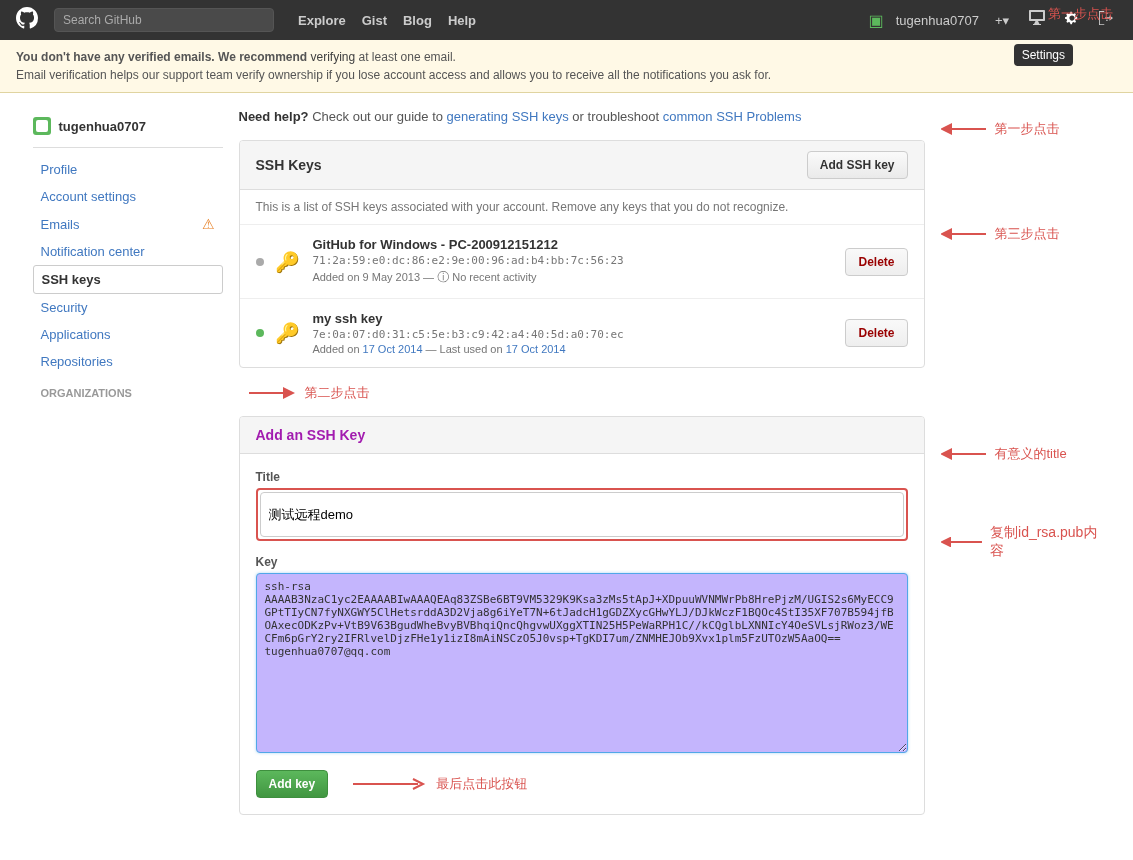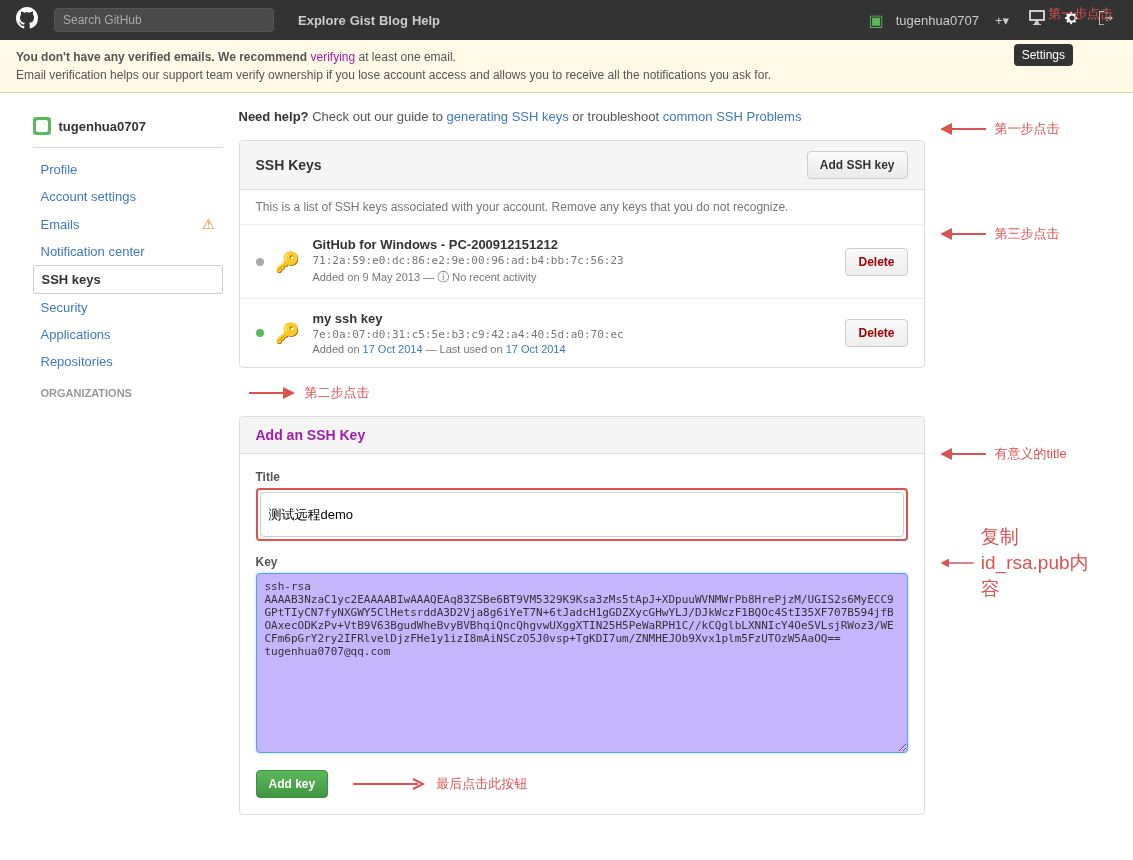--- a/index.html
+++ b/index.html
@@ -20,21 +20,21 @@
       background: #4a4a4a;
       border: 1px solid #555;
       border-radius: 4px;
       color: #ccc;
       padding: 4px 8px;
       width: 220px;
       font-size: 12px;
       outline: none;
     }
     .top-nav .search-box::placeholder { color: #aaa; }
-    .nav-links { display: flex; gap: 4px; margin-left: 8px; }
+    .nav-links { display: flex; gap: 16px; margin-left: 8px; }
     .nav-links a { color: #ccc; text-decoration: none; font-size: 13px; font-weight: bold; }
     .nav-right { margin-left: auto; display: flex; align-items: center; gap: 12px; }
     .nav-right .icon-btn {
       color: #ccc;
       font-size: 16px;
       cursor: pointer;
       background: none;
       border: none;
       padding: 4px;
     }
@@ -58,21 +58,21 @@
 
     
     .notification-banner {
       background: #fff9e6;
       border-bottom: 1px solid #e0d4a0;
       padding: 8px 16px;
       font-size: 12px;
       color: #555;
       line-height: 1.5;
     }
-    .notification-banner a { color: #a21caf; text-decoration: none; }
+    .notification-banner a { color: #404040; text-decoration: none; }
 
     
     .main-layout {
       display: flex;
       margin: 0 auto;
       max-width: 1100px;
       padding: 16px;
       gap: 0;
     }
 
@@ -484,21 +484,21 @@
             <defs>
               <marker id="arr4" markerWidth="6" markerHeight="6" refX="3" refY="3" orient="auto">
                 <path d="M0,0 L0,6 L6,3 z" fill="#d9534f"></path>
               </marker>
             </defs>
           </svg>
         <span>有意义的title</span>
       </div>
     </div>
 
-    <div style="margin-top:60px; color:#d9534f; font-family:'Microsoft YaHei',sans-serif; font-size:19px;">
+    <div style="margin-top:60px; color:#d9534f; font-family:'Microsoft YaHei',sans-serif; font-size:14px;">
       <div style="display:flex; align-items:center; gap:4px;">
         <svg width="50" height="20" viewBox="0 0 50 20">
             <path d="M45 10 L5 10" stroke="#d9534f" stroke-width="2" marker-end="url(#arr5)"></path>
             <defs>
               <marker id="arr5" markerWidth="6" markerHeight="6" refX="3" refY="3" orient="auto">
                 <path d="M0,0 L0,6 L6,3 z" fill="#d9534f"></path>
               </marker>
             </defs>
           </svg>
         <span>复制id_rsa.pub内容</span>

